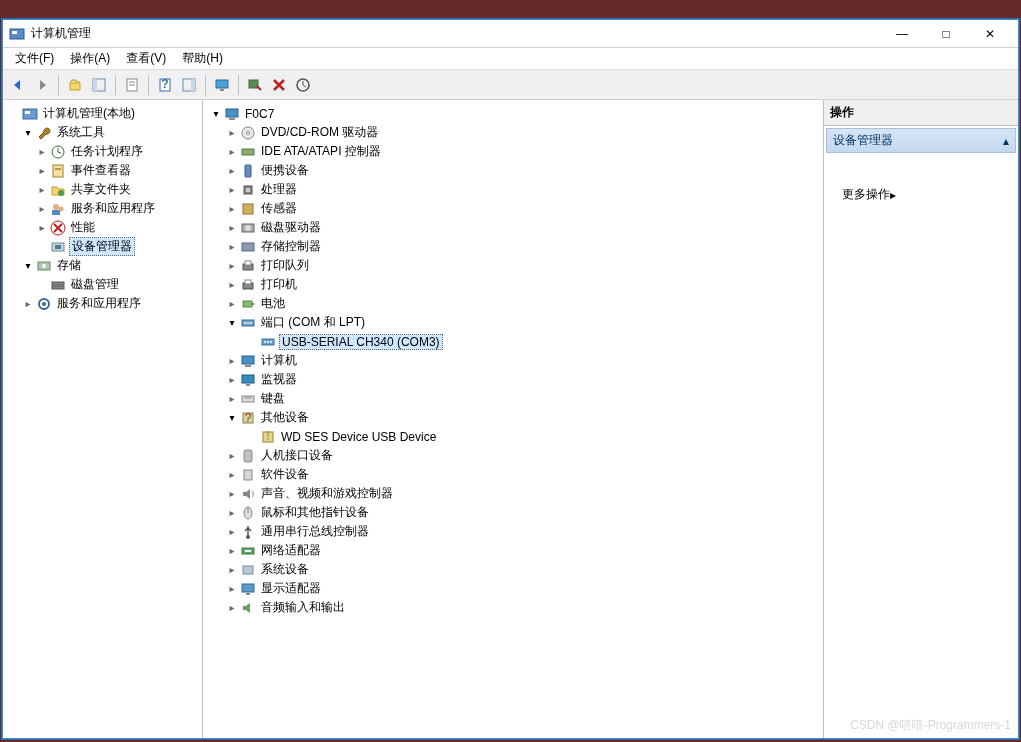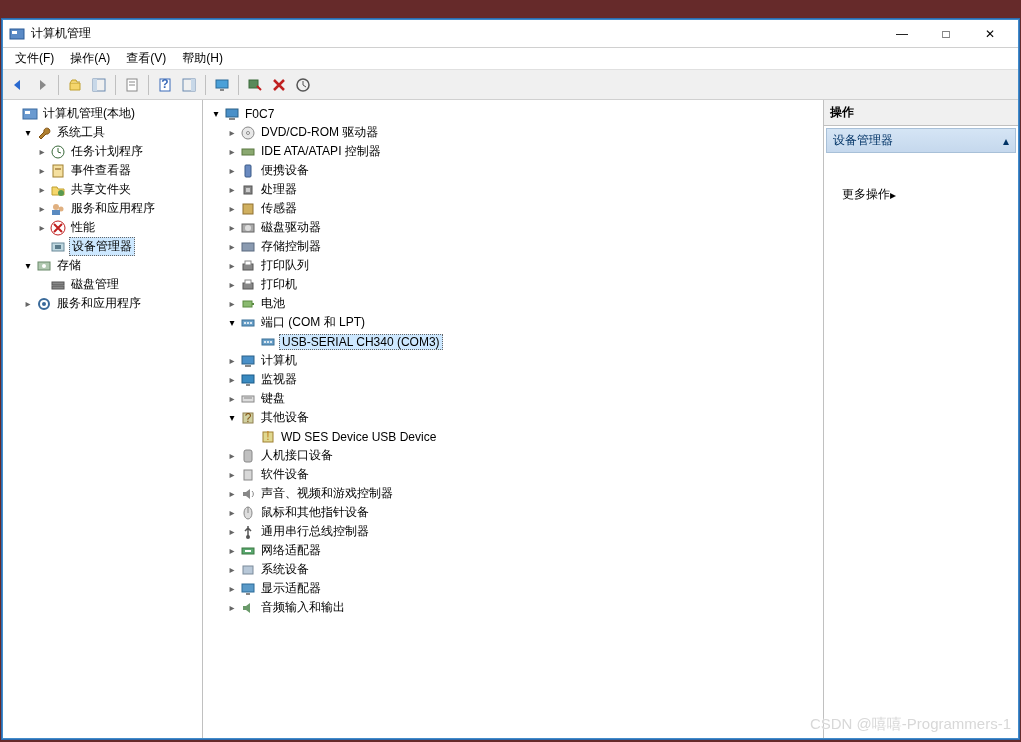--- a/index.html
+++ b/index.html
@@ -26,21 +26,21 @@
 .tree-row .chev.open { color:#000; }
 .tree-row .ico { width: 16px; height: 16px; margin: 0 3px 0 1px; display: inline-flex; align-items:center; justify-content:center; }
 .tree-row.selected .label { background: #cde8ff; border: 1px dotted #666; padding: 0 2px; }
 .tree-row .label { padding: 0 2px; }
 .indent-0 { padding-left: 4px; }
 .indent-1 { padding-left: 18px; }
 .indent-2 { padding-left: 32px; }
 .mid-indent-0 { padding-left: 6px; }
 .mid-indent-1 { padding-left: 22px; }
 .mid-indent-2 { padding-left: 42px; }
-.watermark { position:absolute; bottom:8px; right:10px; color:#d8d8d8; font-size:15px; text-shadow:0 0 2px #fff; pointer-events:none; }
+.watermark { position:absolute; bottom:8px; right:10px; color:#d8d8d8; font-size:12px; text-shadow:0 0 2px #fff; pointer-events:none; }
 svg { display:block; }
 </style>
 </head>
 <body>
 
 <div class="window">
   <div class="titlebar">
     <span class="app-icon">
       <svg width="16" height="16">
           <rect x="1" y="3" width="14" height="10" fill="#5a8ac6" stroke="#2a5a96"></rect>

